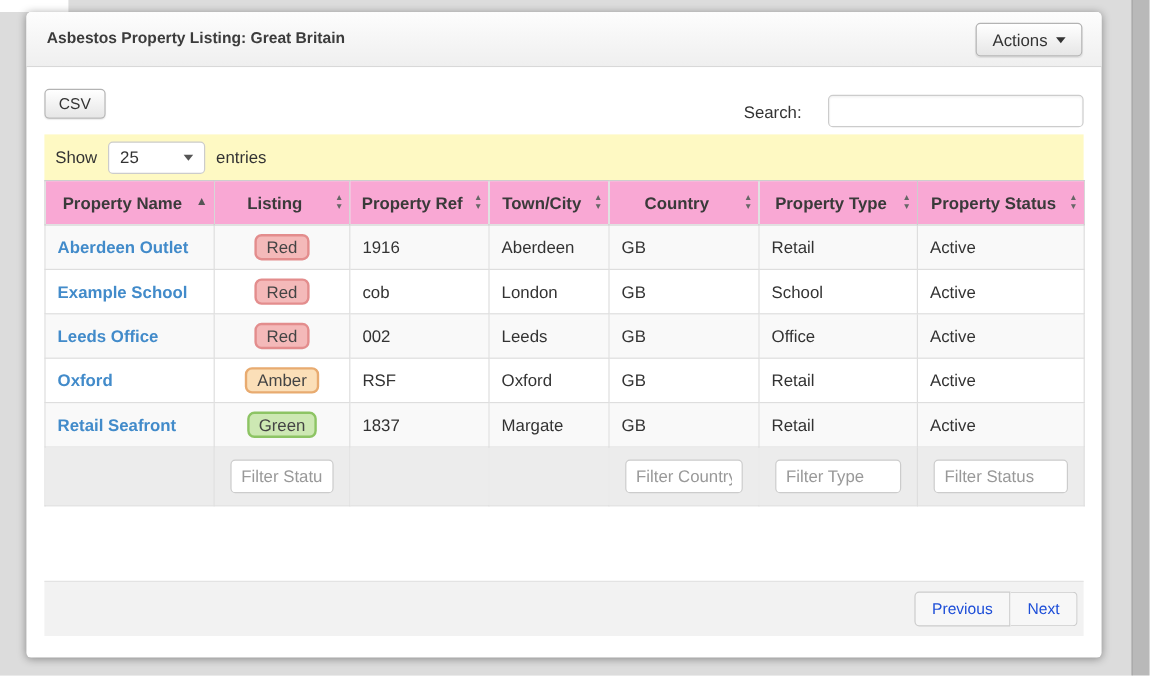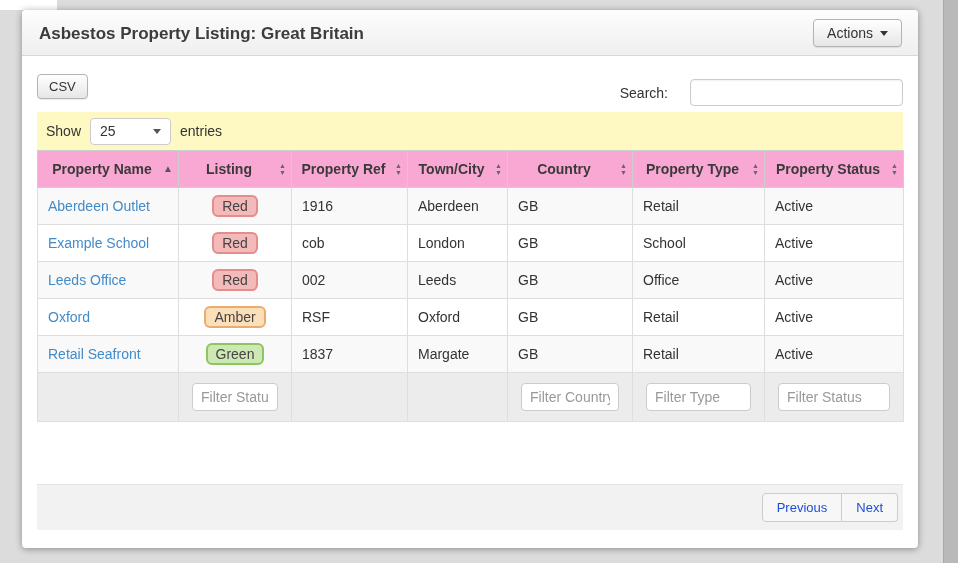--- a/index.html
+++ b/index.html
@@ -18,21 +18,21 @@
     position:absolute; left:22px; top:10px; width:896px; height:538px;
     background:#fff; border-radius:4px;
     box-shadow:0 1px 7px rgba(0,0,0,.38);
   }
   .panel-header {
     position:relative; height:46px;
     background:linear-gradient(#fdfdfd,#efefef);
     border-bottom:1px solid #d8d8d8;
     border-radius:4px 4px 0 0;
   }
-  .panel-title { position:absolute; left:17px; top:14px; font-size:17px; font-weight:bold; color:#3c3c3c; }
+  .panel-title { position:absolute; left:17px; top:14px; font-size:13px; font-weight:bold; color:#3c3c3c; }
   .btn {
     display:inline-flex; align-items:center; gap:7px;
     background:linear-gradient(#ffffff,#e6e6e6);
     border:1px solid #b3b3b3; border-radius:4px;
     color:#333; font-size:14px; cursor:pointer;
     box-shadow:0 1px 1px rgba(0,0,0,.08);
   }
   .actions-btn { position:absolute; right:16px; top:9px; padding:5px 13px; }
   .caret { width:0; height:0; border-left:4px solid transparent; border-right:4px solid transparent; border-top:5px solid #333; display:inline-block; }
 
@@ -70,21 +70,21 @@
   .sort-asc { font-size:10px; color:#555; line-height:10px; }
   .sort-both { display:flex; flex-direction:column; }
   .sort-both i { font-style:normal; font-size:7px; line-height:7px; color:#666; }
 
   .grid td {
     height:37px; border:1px solid #dedede; font-size:14px; color:#333;
     padding:0 10px; white-space:nowrap; overflow:hidden; background:#fff;
   }
   .grid tbody tr:nth-child(odd) td { background:#f9f9f9; }
   .grid td.c-status, .grid td.c-filter { text-align:center; padding:0 4px; }
-  .grid a.prop-link { color:var(--link,#428bca); text-decoration:none; cursor:pointer; }
+  .grid a.prop-link { color:var(--link,#428bca); text-decoration:none; cursor:pointer;font-weight:bold; }
 
   .status-badge {
     display:inline-block; padding:1px 8px; border-radius:6px;
     font-size:14px; color:#444; border:2px solid transparent;
   }
   .badge-red   { background:var(--status-red-bg);   border-color:var(--status-red-border); }
   .badge-amber { background:var(--status-amber-bg); border-color:var(--status-amber-border); }
   .badge-green { background:var(--status-green-bg); border-color:var(--status-green-border); }
 
   .grid tr.filter-row td { background:#ececec; height:49px; }

